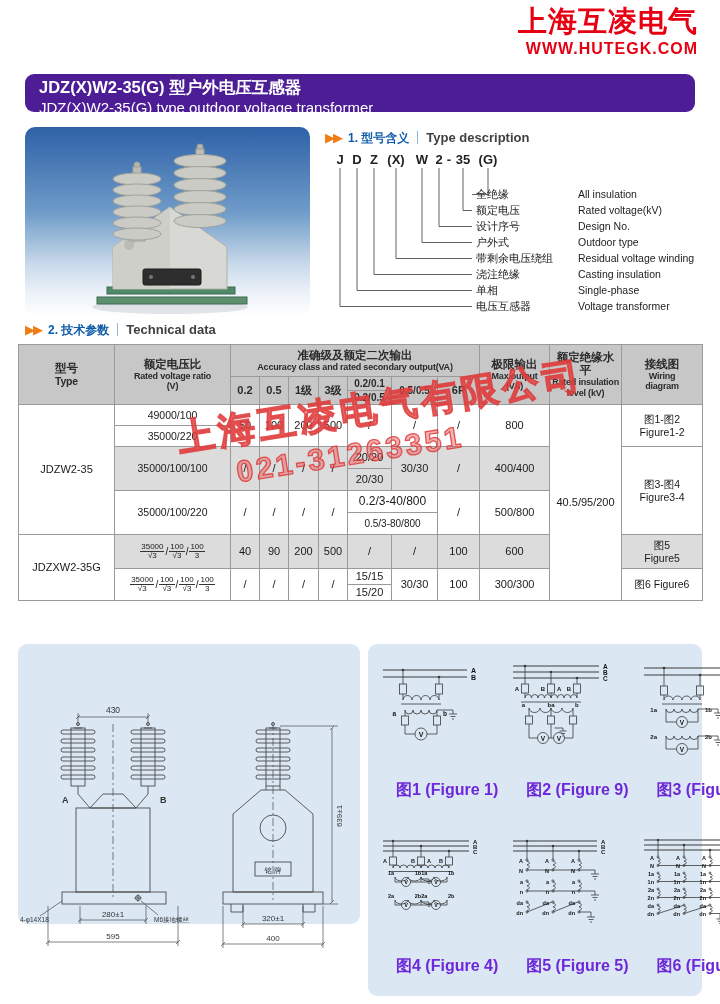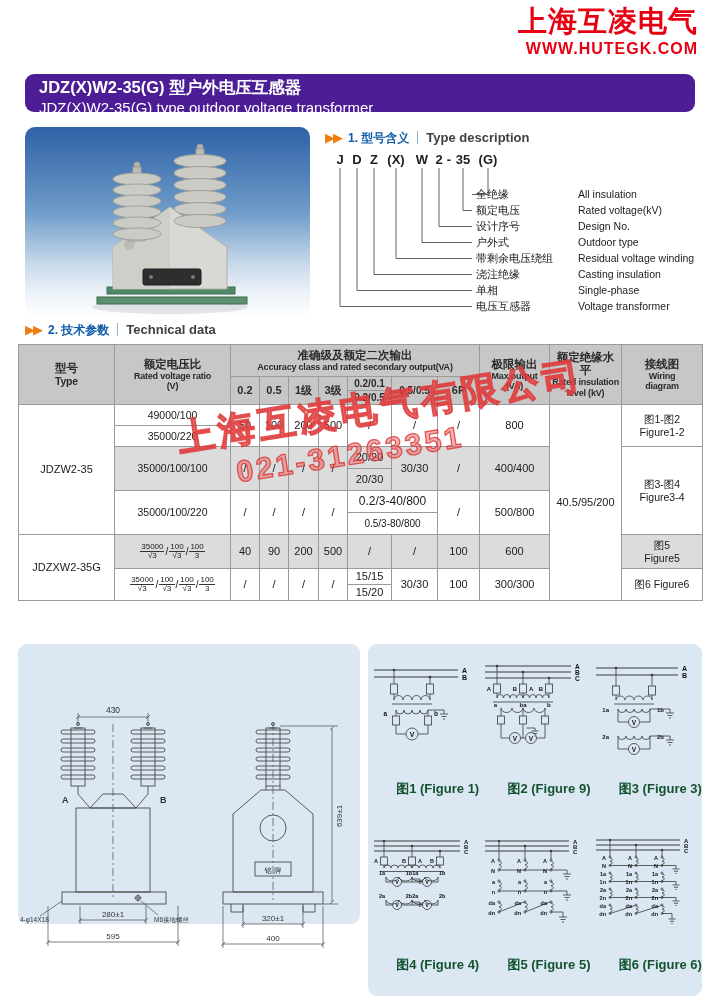--- a/index.html
+++ b/index.html
@@ -50,21 +50,21 @@
       color:rgba(230,75,75,.42);-webkit-text-stroke:1.3px rgba(222,57,57,.85);font-weight:800;text-align:center;}
   .wm .l1{font-size:37px;letter-spacing:4px;}
   .wm .l2{font-size:30px;letter-spacing:3px;margin-top:0;text-align:left;padding-left:118px;}
 
   
   .panel{position:absolute;background:#dbe8f4;border-radius:9px;}
   .panel-dim{left:18px;top:644px;width:342px;height:280px;}
   .panel-wir{left:368px;top:644px;width:334px;height:352px;}
   .wir-grid{display:grid;grid-template-columns:repeat(3,1fr);grid-template-rows:176px 176px;justify-items:center;padding-top:4px;}
   .fig{display:flex;flex-direction:column;align-items:center;}
-  .fig .cap{font-size:13px;font-weight:bold;color:#14532d;margin-top:4px;white-space:nowrap;margin-left:28px;}
+  .fig .cap{font-size:16px;font-weight:bold;color:#6d28d9;margin-top:4px;white-space:nowrap;margin-left:28px;}
   svg text{font-family:"Liberation Sans","DejaVu Sans",sans-serif;}
   .ln{fill:none;stroke:#3a3a3a;stroke-width:1;}
   .lt{fill:none;stroke:#3a3a3a;stroke-width:.8;}
   .dd{fill:#3a3a3a;}
   .wt{fill:#111;font-weight:bold;}
   .dw{fill:none;stroke:#4a4a4a;stroke-width:.9;}
   .dm{fill:none;stroke:#4a4a4a;stroke-width:.7;}
   .dt{fill:#333;}
 </style>
 </head>

